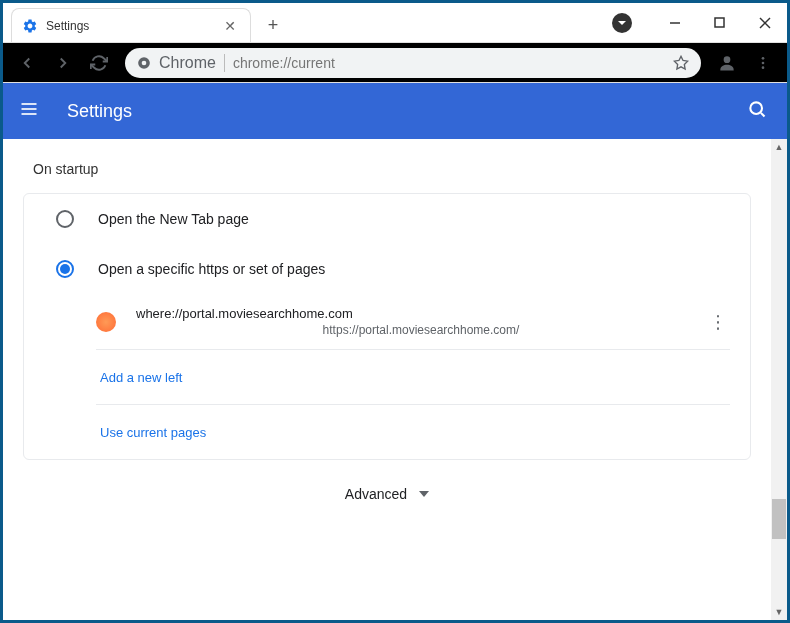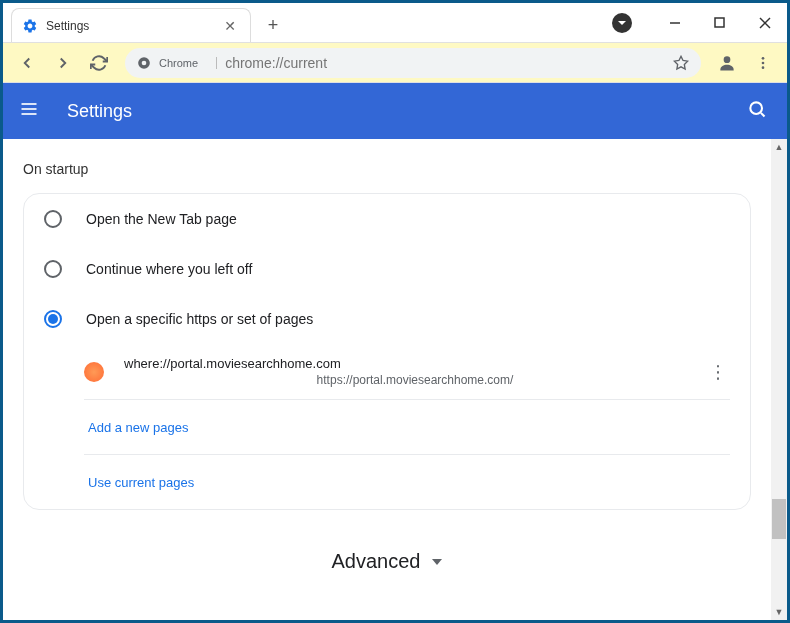--- a/index.html
+++ b/index.html
@@ -1,57 +1,57 @@
 <!DOCTYPE html>
 <html><head>
 <meta charset="utf-8">
 <style>
 * { margin: 0; padding: 0; box-sizing: border-box; font-family: 'Segoe UI', Arial, sans-serif; }
 body { width: 790px; height: 623px; background: #0a5a8a; padding: 3px; overflow: hidden; }
-.window { width: 100%; height: 100%; background: #fef9c3; display: flex; flex-direction: column; }
+.window { width: 100%; height: 100%; background: #000000; display: flex; flex-direction: column; }
 .titlebar { height: 40px; background: #fff; display: flex; align-items: flex-end; border-bottom: 1px solid #e0e0e0; }
 .tab { height: 34px; background: #fff; border: 1px solid #ddd; border-bottom: none; border-radius: 8px 8px 0 0; display: flex; align-items: center; padding: 0 10px; margin-left: 8px; width: 240px; position: relative; }
 .tab-icon { width: 16px; height: 16px; margin-right: 8px; color: #1a73e8; }
 .tab-title { font-size: 12px; color: #333; flex: 1; }
 .tab-close { font-size: 14px; color: #666; cursor: pointer; padding: 2px 4px; }
 .newtab-btn { width: 28px; height: 28px; display: flex; align-items: center; justify-content: center; margin-left: 8px; margin-bottom: 3px; font-size: 18px; color: #555; cursor: pointer; border-radius: 50%; }
 .winctrls { margin-left: auto; display: flex; align-items: center; height: 100%; }
 .incognito-badge { width: 20px; height: 20px; background: #333; border-radius: 50%; margin-right: 20px; display:flex; align-items:center; justify-content:center;}
 .winbtn { width: 45px; height: 30px; display: flex; align-items: center; justify-content: center; font-size: 14px; color: #333; cursor: pointer; }
 .toolbar { height: 40px; display: flex; align-items: center; padding: 0 8px; border-bottom: 1px solid #e0e0e0; gap: 4px; }
 .navbtn { width: 32px; height: 32px; display: flex; align-items: center; justify-content: center; color: #5f6368; cursor: pointer; border-radius: 50%; }
 .addrbar { flex: 1; height: 30px; background: #f1f3f4; border-radius: 15px; display: flex; align-items: center; padding: 0 12px; margin: 0 6px; }
 .addr-icon { color: #5f6368; margin-right: 8px; }
-.addr-scheme { color: #5f6368; font-size: 11px; border-right: 1px solid #bbb; padding-right: 18px; margin-right: 8px; }
+.addr-scheme { color: #5f6368; font-size: 16px; border-right: 1px solid #bbb; padding-right: 8px; margin-right: 8px; }
 .addr-url { color: #757575; font-size: 14px; flex: 1; }
 .star-btn { color: #5f6368; }
 .header { height: 56px; background: #3367d6; display: flex; align-items: center; padding: 0 16px; color: #fff; }
 .hamburger { width: 24px; height: 24px; margin-right: 24px; cursor: pointer; }
 .header-title { font-size: 18px; font-weight: 400; flex: 1; }
 .search-btn { width: 24px; height: 24px; cursor: pointer; }
 .content-wrap { flex: 1; display: flex; overflow: hidden; }
 .content { flex: 1; background: #fff; padding: 16px 0 0 0; overflow-y: auto; }
-.section-title { font-size: 14px; color: #333; padding: 6px 20px 16px; }
-.card { background: #fff; border: 1px solid #e8eaed; border-radius: 16px; margin: 0 20px 28px; }
+.section-title { font-size: 14px; color: #333; padding: 6px 30px 16px; }
+.card { background: #fff; border: 1px solid #e8eaed; border-radius: 6px; margin: 0 20px 14px; padding-left: 12px; }
 .radio-row { display: flex; align-items: center; padding: 16px 20px; cursor: pointer; }
 .radio { width: 18px; height: 18px; border: 2px solid #5f6368; border-radius: 50%; margin-right: 24px; position: relative; flex-shrink: 0; }
 .radio.checked { border-color: #1a73e8; }
 .radio.checked::after { content: ''; position: absolute; top: 2px; left: 2px; width: 10px; height: 10px; background: #1a73e8; border-radius: 50%; }
 .radio-label { font-size: 14px; color: #202124; }
 .page-entry { display: flex; align-items: center; padding: 12px 20px 12px 60px; }
 .favicon { width: 20px; height: 20px; background: radial-gradient(circle, #ff9a56, #ff6b35); border-radius: 50%; margin-right: 20px; flex-shrink: 0; }
 .page-info { flex: 1; }
 .page-title { font-size: 13px; color: #202124; }
 .page-url { font-size: 12px; color: #5f6368; margin-top: 2px; text-align: center; }
 .more-btn { width: 24px; color: #5f6368; cursor: pointer; font-size: 18px; text-align: center; }
 .divider { height: 1px; background: #e8eaed; margin: 0 20px 0 60px; }
 .link-row { padding: 18px 20px 18px 64px; cursor: pointer; }
 .link-text { font-size: 13px; color: #1a73e8; font-weight: 500; }
 .advanced-row { text-align: center; padding: 12px; cursor: pointer; display: flex; align-items: center; justify-content: center; gap: 12px; }
-.advanced-label { font-size: 20px; color: #202124; }
+.advanced-label { font-size: 14px; color: #202124; }
 .scrollbar { width: 16px; background: #f1f1f1; position: relative; }
 .scroll-thumb { position: absolute; width: 14px; left: 1px; background: #c1c1c1; height: 40px; top: 360px; }
 .scroll-arrow { position: absolute; width: 16px; height: 16px; display: flex; align-items: center; justify-content: center; font-size: 9px; color: #666; }
 .scroll-arrow.up { top: 0; }
 .scroll-arrow.down { bottom: 0; }
 svg { display: block; }
 </style>
 </head>
 <body>
 
@@ -158,38 +158,34 @@
 
   <div class="content-wrap">
     <div class="content">
       <div class="section-title">On startup</div>
       <div class="card">
         <div class="radio-row">
           <div class="radio"></div>
           <div class="radio-label">Open the New Tab page</div>
         </div>
         <div class="radio-row">
-          <div class="radio"></div>
-          <div class="radio-label">Continue where you left off</div>
-        </div>
-        <div class="radio-row">
           <div class="radio checked"></div>
           <div class="radio-label">Open a specific https or set of pages</div>
         </div>
         <div class="page-entry">
           <div class="favicon"></div>
           <div class="page-info">
             <div class="page-title">where://portal.moviesearchhome.com</div>
             <div class="page-url">https://portal.moviesearchhome.com/</div>
           </div>
           <div class="more-btn">⋮</div>
         </div>
         <div class="divider"></div>
         <div class="link-row">
-          <span class="link-text">Add a new pages</span>
+          <span class="link-text">Add a new left</span>
         </div>
         <div class="divider"></div>
         <div class="link-row">
           <span class="link-text">Use current pages</span>
         </div>
       </div>
       <div class="advanced-row">
         <span class="advanced-label">Advanced</span>
         <span>
             <svg width="10" height="10" viewBox="0 0 10 10">

